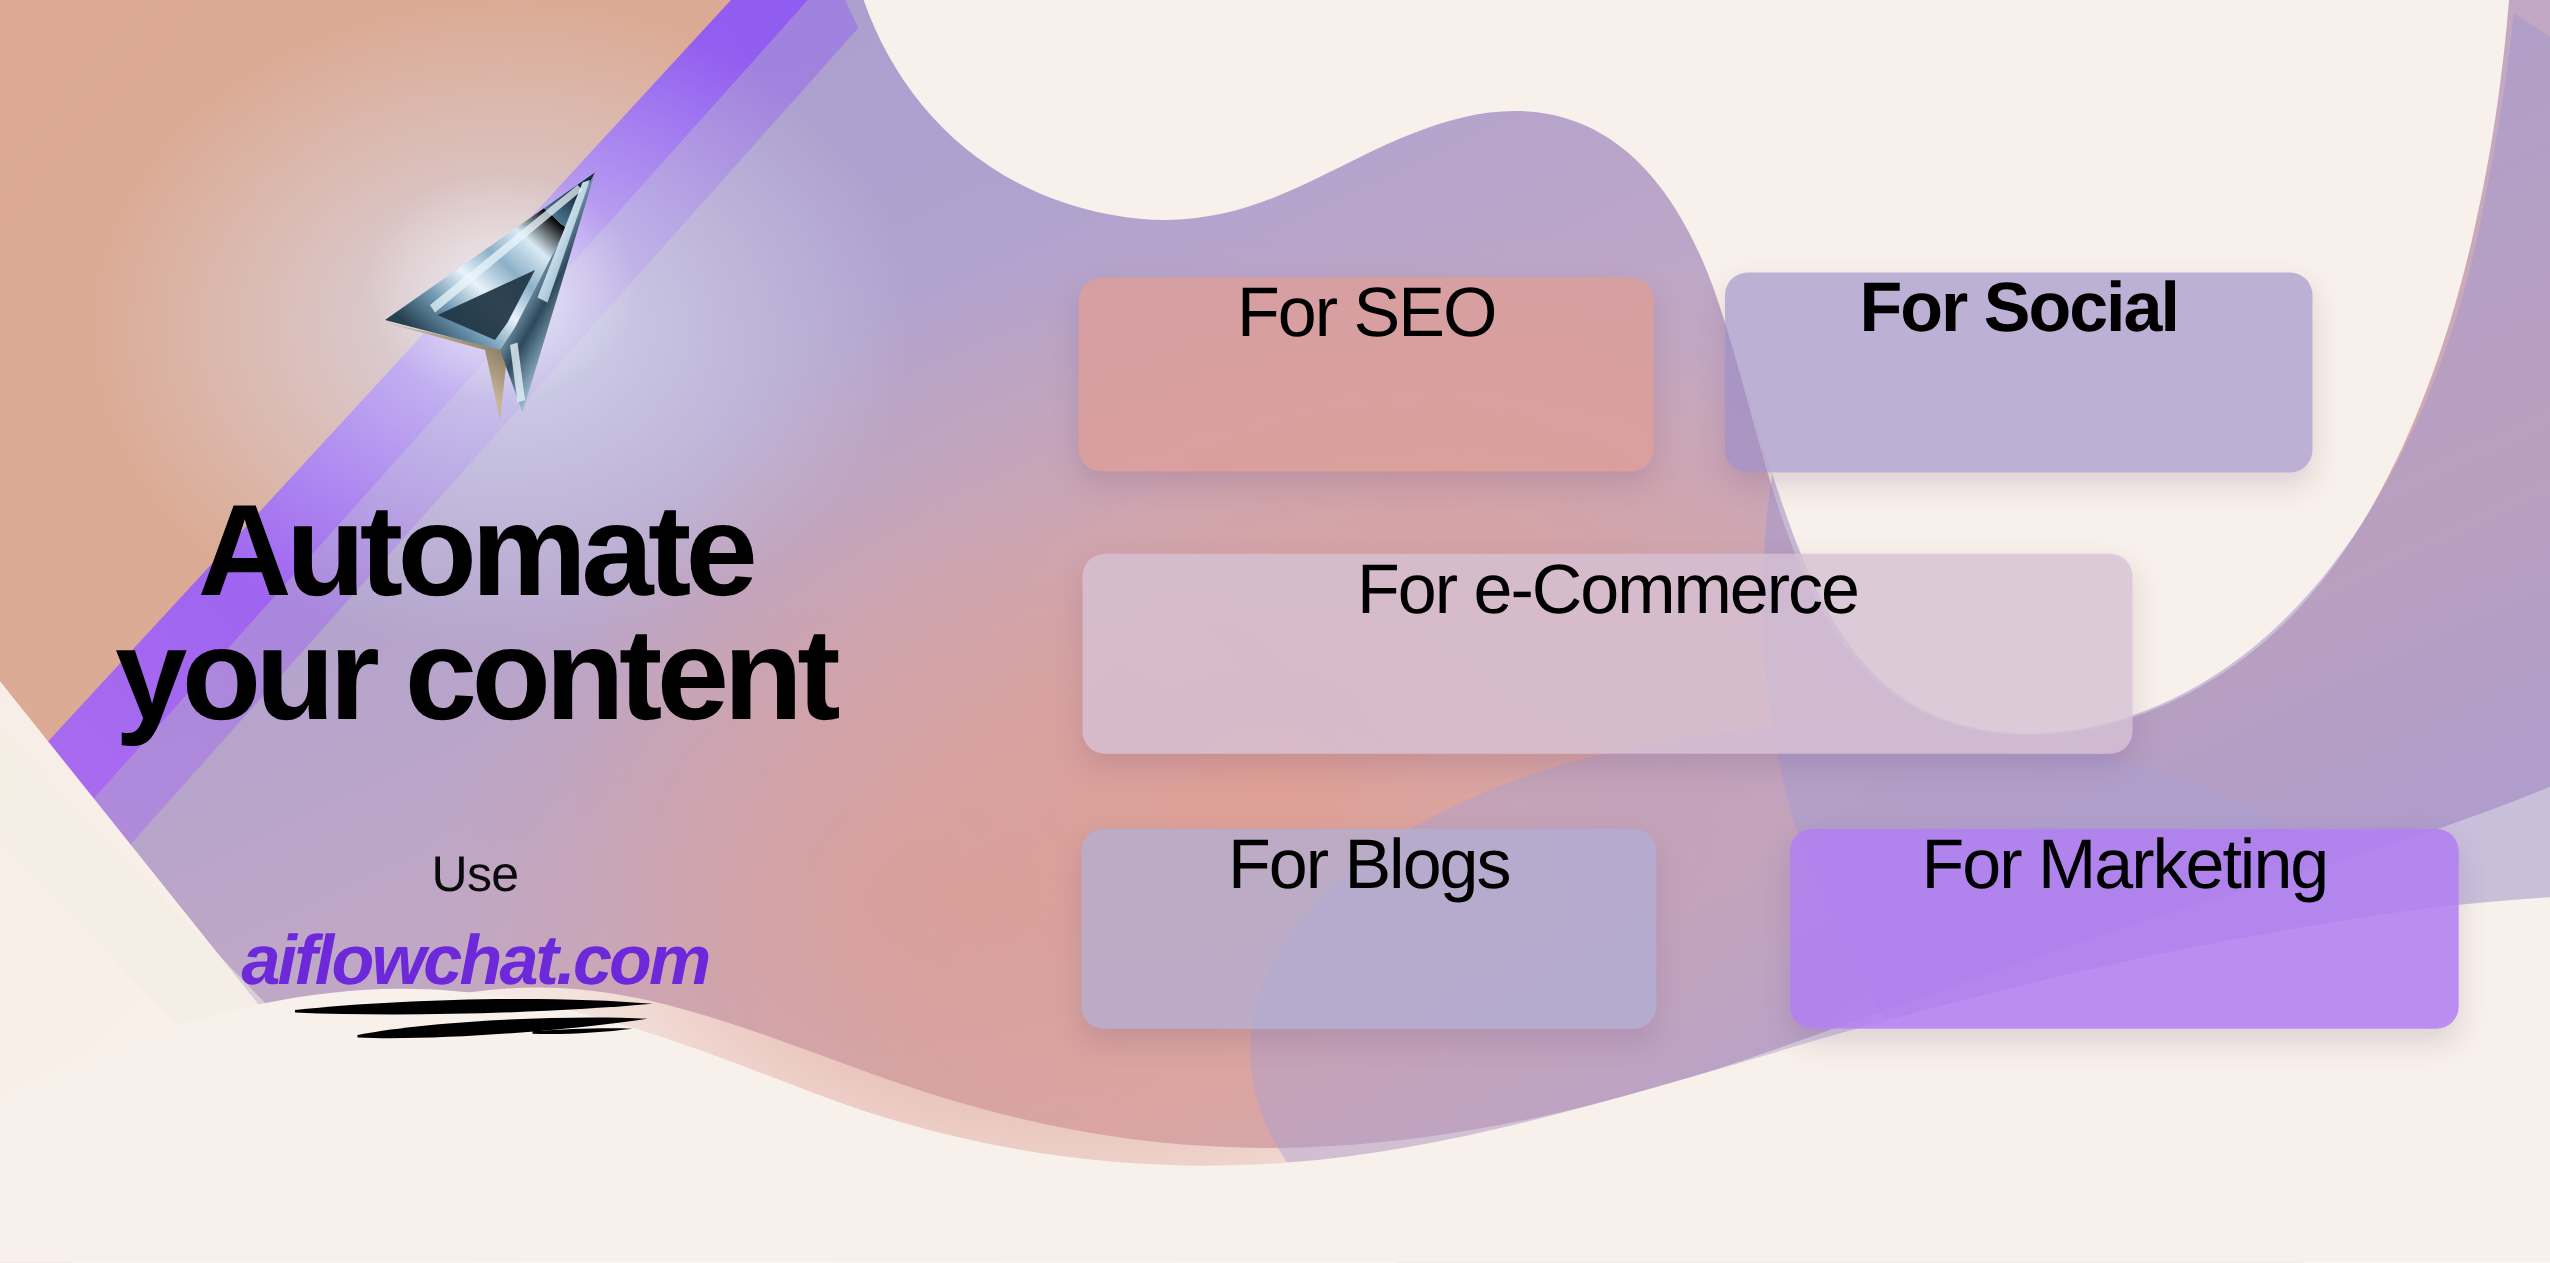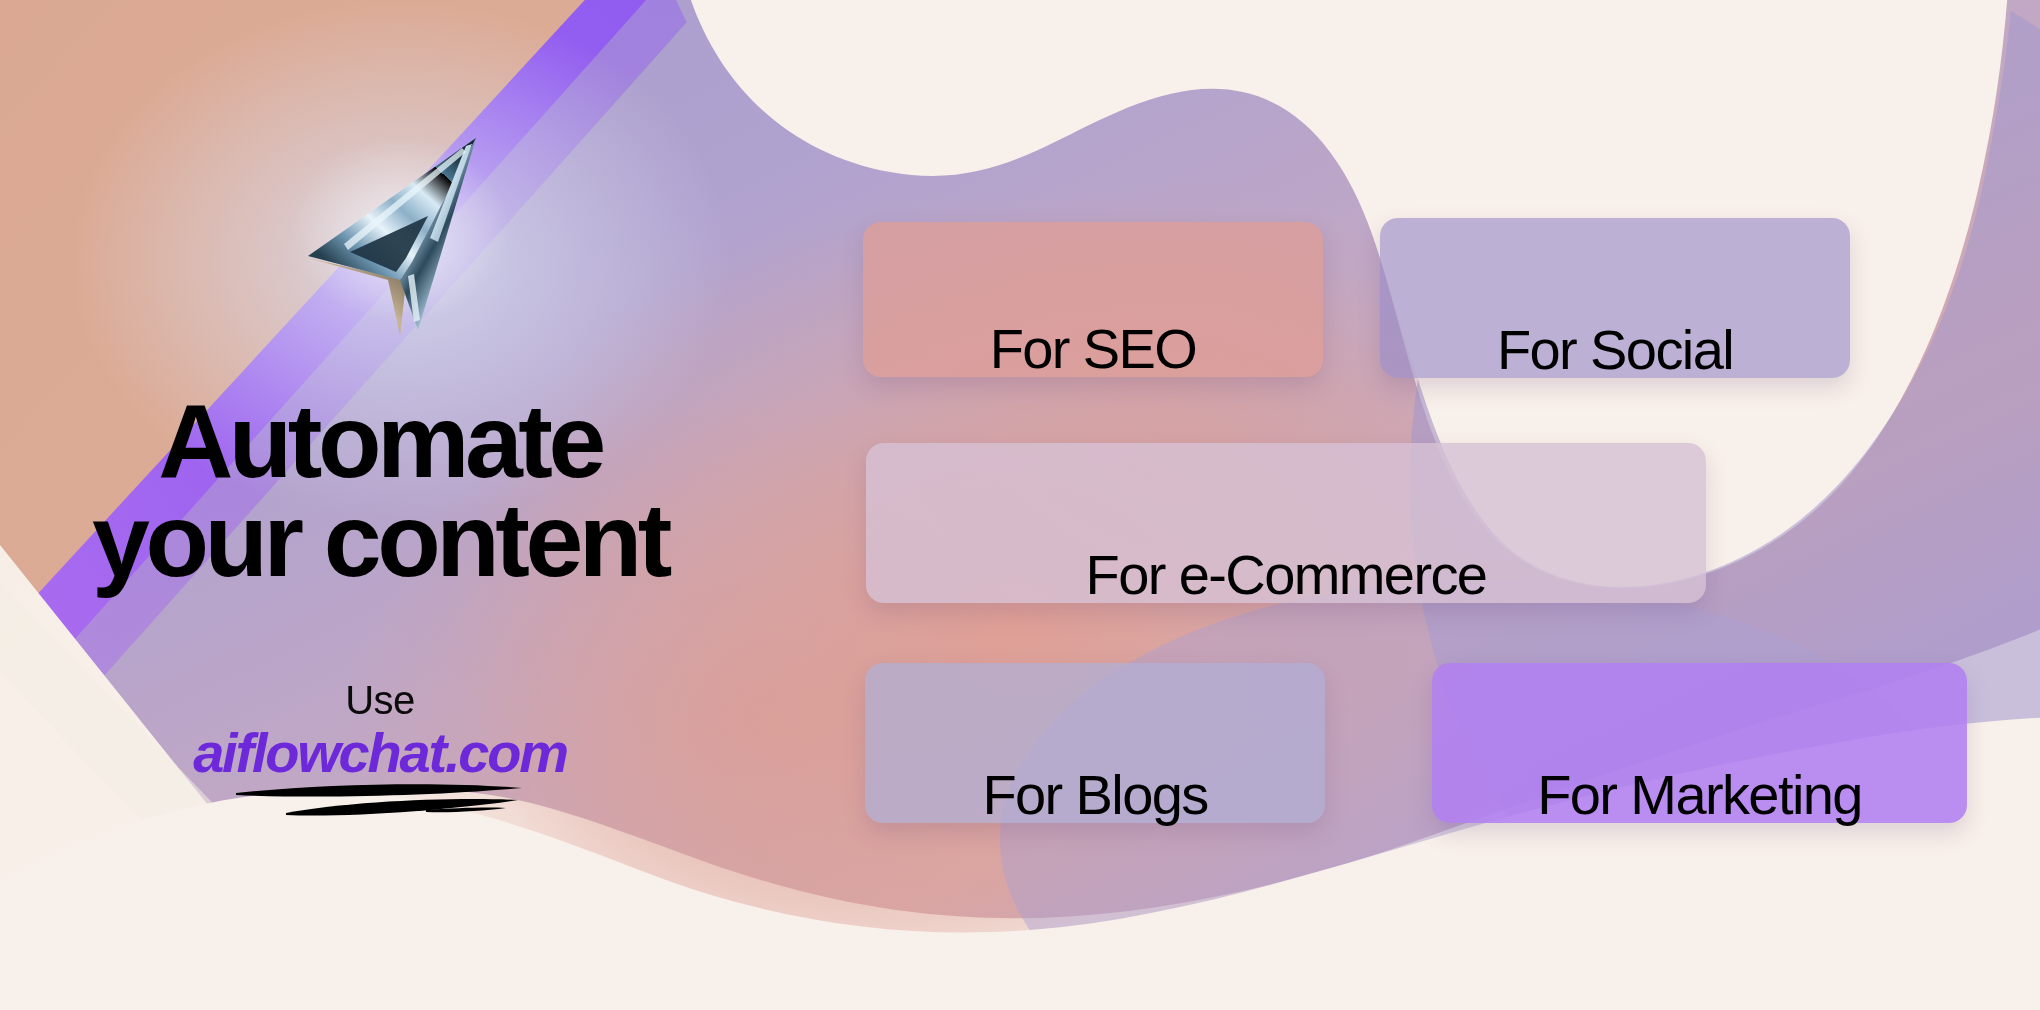--- a/index.html
+++ b/index.html
@@ -53,21 +53,21 @@
     left:0; top:680px;
     width:760px;
     text-align:center;
   }
   #brand-use{
     color:#0b0b0b;
     font-size:40px;
     font-weight:400;
     letter-spacing:-0.5px;
     line-height:1;
-    margin-bottom:4px;
+    margin-bottom:19px;
   }
   #brand-domain{
     color:#6d28d9;
     font-size:56px;
     font-weight:700;
     letter-spacing:-2.2px;
     line-height:1.05;
     font-style:italic;
   }
   #brand-underline{
@@ -81,40 +81,41 @@
   #cards{
     position:absolute;
     left:0; top:0;
     width:2040px; height:1010px;
     z-index:6;
   }
   .card{
     position:absolute;
     border-radius:18px;
     display:flex;
-    align-items:flex-end;
+    align-items:flex-start;
     justify-content:center;
     color:#000000;
     font-weight:500;
     letter-spacing:-1.6px;
     font-size:56px;
     line-height:1;
     box-shadow:0 10px 22px rgba(92,60,110,0.17);
     user-select:none;
   }
   .card-label{pointer-events:none;}
 
   
   #card-seo{
     left:863px; top:222px; width:460px; height:155px;
     background:rgba(221,158,152,0.80);
   }
   #card-social{
     left:1380px; top:218px; width:470px; height:160px;
     background:rgba(152,138,200,0.62);
+    font-weight:bold;
   }
   
   #card-ecom{
     left:866px; top:443px; width:840px; height:160px;
     background:rgba(214,192,212,0.80);
   }
   
   #card-blogs{
     left:865px; top:663px; width:460px; height:160px;
     background:rgba(176,174,214,0.72);

